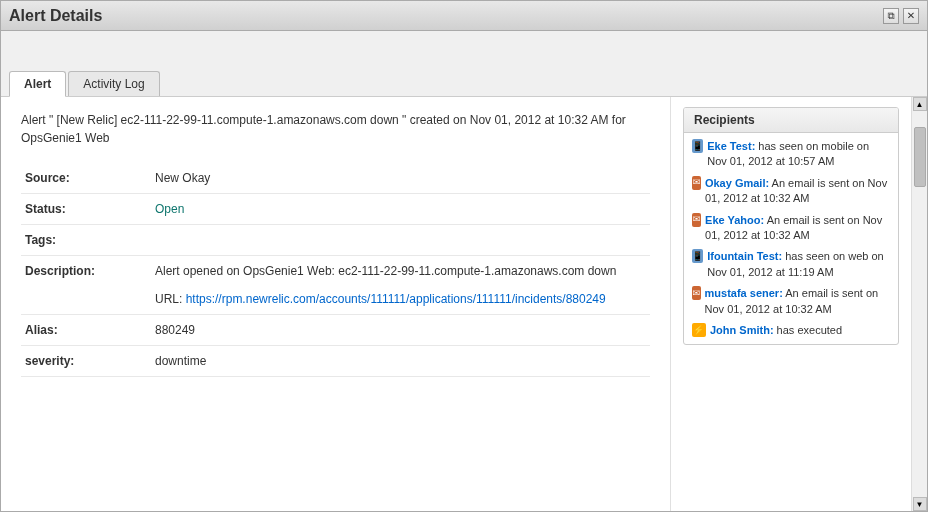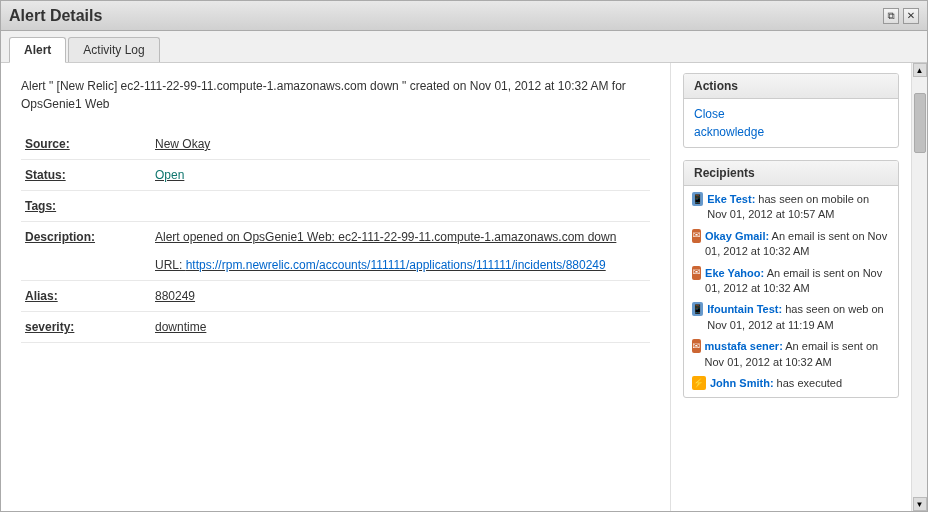--- a/index.html
+++ b/index.html
@@ -61,20 +61,21 @@
     }
     .tab {
       padding: 5px 14px;
       border: 1px solid #bbb;
       border-bottom: none;
       cursor: pointer;
       font-size: 12px;
       background: #e8e8e8;
       color: #333;
       border-radius: 3px 3px 0 0;
+      margin-top: 34px;
     }
     .tab.active {
       background: #fff;
       border-bottom: 1px solid #fff;
       margin-bottom: -1px;
       font-weight: bold;
     }
     .dialog-body {
       display: flex;
       flex: 1;
@@ -95,21 +96,20 @@
     .detail-table {
       width: 100%;
       border-collapse: collapse;
     }
     .detail-table tr {
       border-bottom: 1px solid #e8e8e8;
     }
     .detail-table td {
       padding: 8px 4px;
       vertical-align: top;
-      text-decoration: underline;
     }
     .detail-label {
       font-weight: bold;
       color: #333;
       width: 130px;
       white-space: nowrap;
     }
     .detail-value {
       color: #333;
     }
@@ -303,27 +303,20 @@
           <tr>
             <td class="detail-label">severity:</td>
             <td class="detail-value">downtime</td>
           </tr>
         </tbody>
       </table>
     </div>
 
     <div class="sidebar">
 
-      <div class="actions-box">
-        <div class="actions-header">Actions</div>
-        <div class="actions-body">
-          <a class="action-link" href="#">Close</a>
-          <a class="action-link" href="#">acknowledge</a>
-        </div>
-      </div>
 
       <div class="recipients-box">
         <div class="recipients-header">Recipients</div>
         <div class="recipients-body">
 
           <div class="recipient-item">
             <span class="icon-mobile">📱</span>
             <span><span class="recipient-name">Eke Test:</span> has seen on mobile on Nov 01, 2012 at 10:57 AM</span>
           </div>
 

